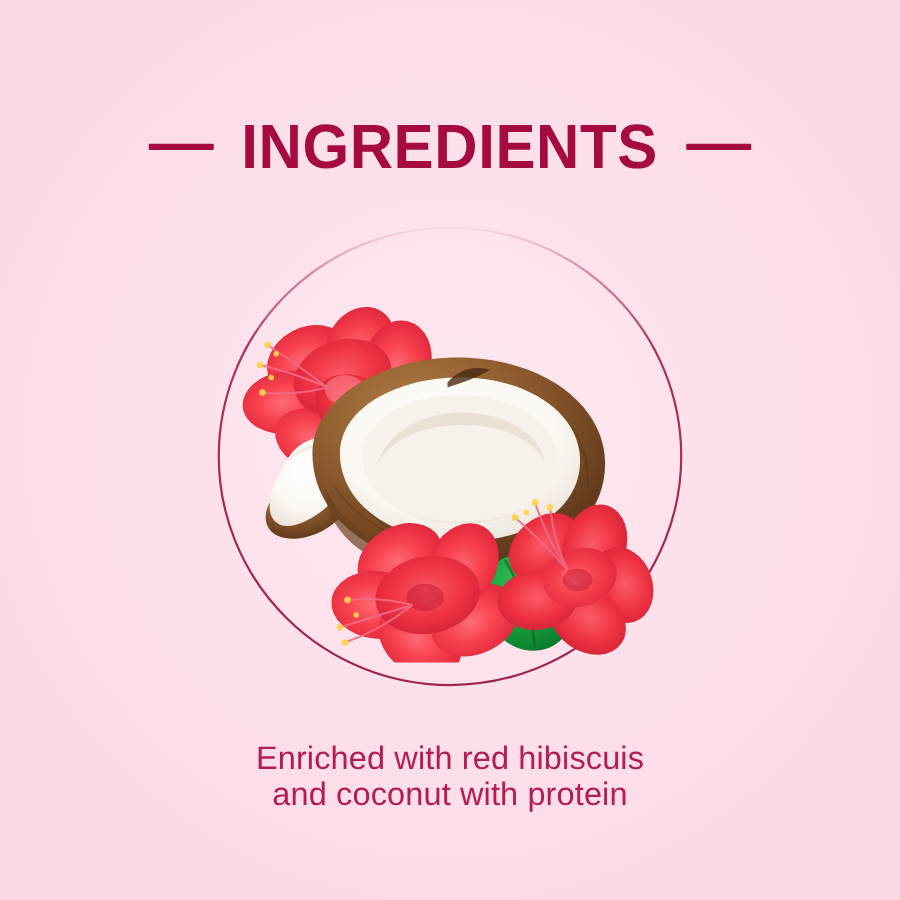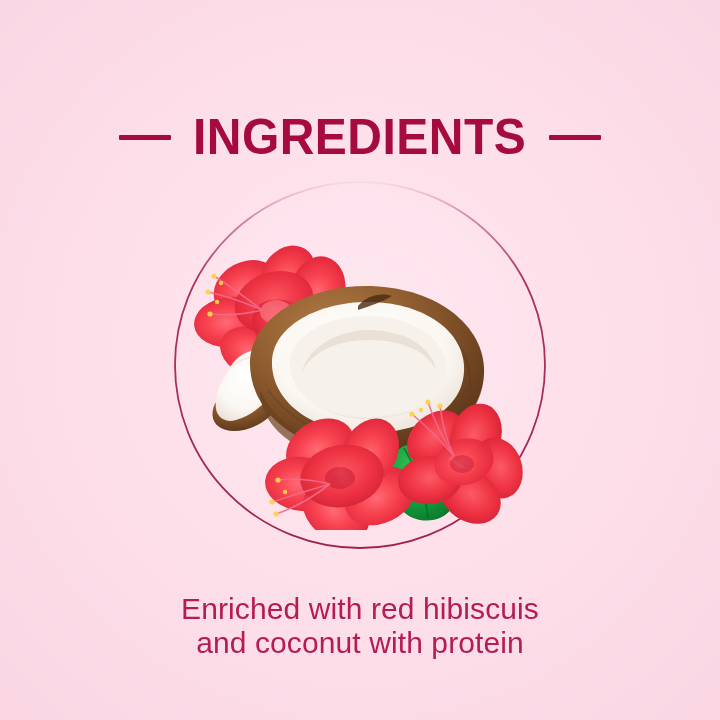--- a/index.html
+++ b/index.html
@@ -25,21 +25,20 @@
   .header {
     position: absolute;
     top: 86px;
     left: 0;
     width: 720px;
     height: 62px;
     display: flex;
     align-items: center;
     justify-content: center;
     gap: 15px;
-    margin-top: 20px;
   }
   .rule {
     width: 52px;
     height: 5px;
     background: #A60B3E;
     border-radius: 1px;
     flex: none;
   }
   .title {
     font-size: 50px;
@@ -83,21 +82,21 @@
   .art svg { display: block; width: 100%; height: 100%; }
 
   
   .caption {
     position: absolute;
     left: 0;
     top: 592px;
     width: 720px;
     text-align: center;
     color: #B31C55;
-    font-size: 30px;
+    font-size: 26px;
     line-height: 1.13;
     font-weight: 400;
     letter-spacing: 0.1px;
   }
   .caption .line { display: block; }
 </style>
 </head>
 <body>
 
 <div id="poster">

